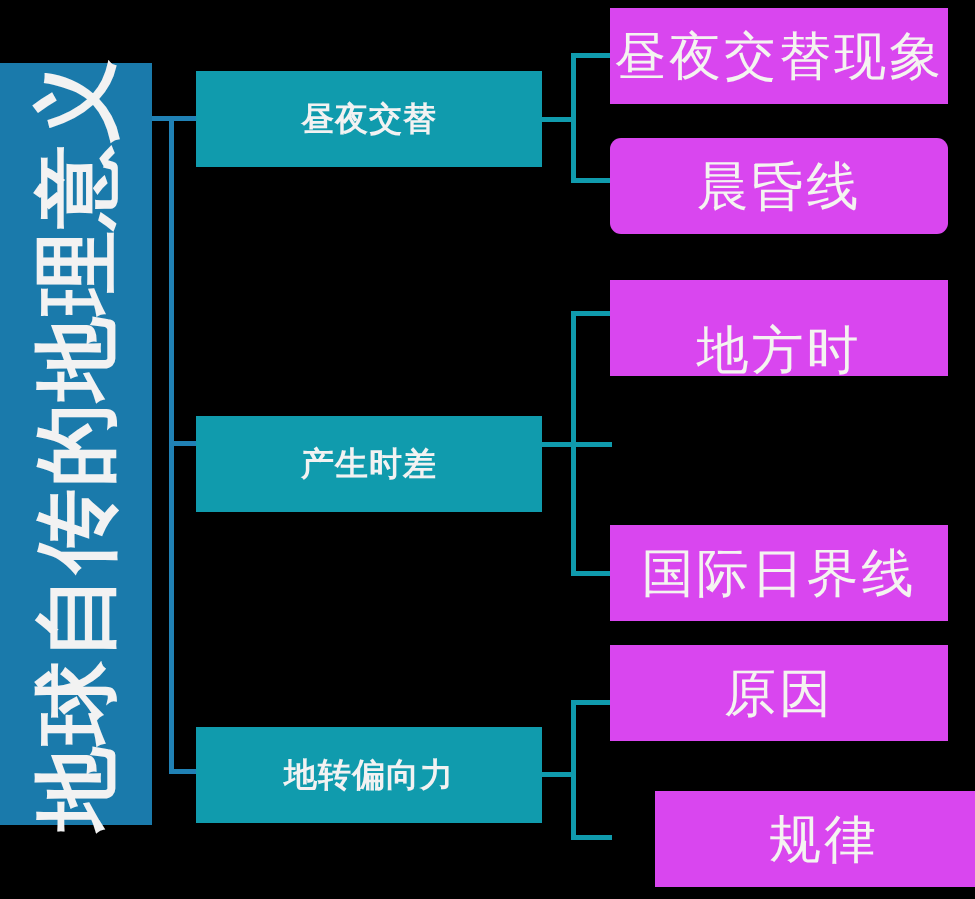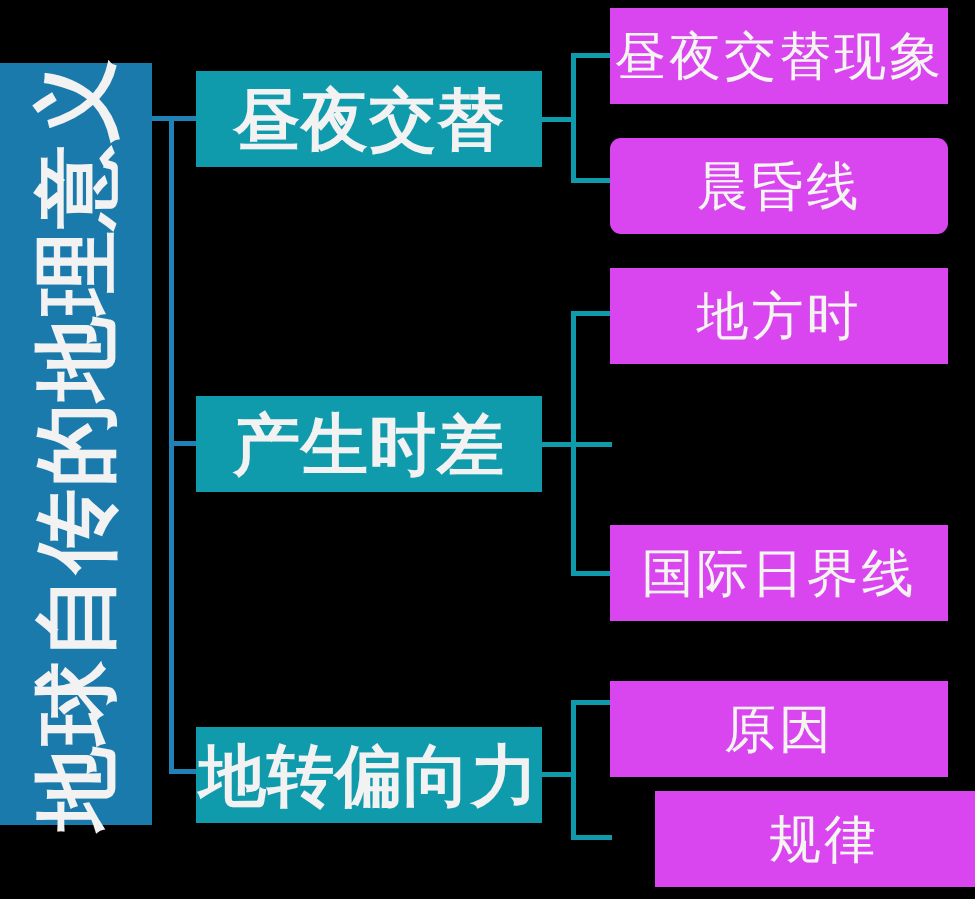--- a/index.html
+++ b/index.html
@@ -48,29 +48,29 @@
     left: 196px;
     width: 346px;
     height: 96px;
     background: #109bad;
     display: flex;
     align-items: center;
     justify-content: center;
   }
   .mid-box-label {
     color: #f2f2f2;
-    font-size: 67px;
+    font-size: 33px;
     font-weight: bold;
     letter-spacing: 1px;
     line-height: 1;
     white-space: nowrap;
-    font-family: Liberation Sans, sans-serif;
+    font-family: Liberation Serif, serif;
   }
   #mid-box-0 { top: 71px; }
-  #mid-box-1 { top: 396px; align-items: center; }
+  #mid-box-1 { top: 416px; align-items: center; }
   #mid-box-2 { top: 727px; }
 
   
   .leaf-box {
     position: absolute;
     left: 610px;
     width: 338px;
     height: 96px;
     background: #d946ef;
     display: flex;
@@ -81,24 +81,24 @@
     color: #f4f4f0;
     font-size: 52px;
     font-weight: normal;
     letter-spacing: 3px;
     line-height: 1;
     white-space: nowrap;
     font-family: "DejaVu Serif", "Liberation Serif", serif;
   }
   #leaf-box-0 { top: 8px; }
   #leaf-box-1 { top: 138px; border-radius: 11px; }
-  #leaf-box-2 { top: 268px; }
+  #leaf-box-2 { top: 280px; align-items: flex-end; }
   #leaf-box-3 { top: 399px; }
   #leaf-box-4 { top: 525px; }
-  #leaf-box-5 { top: 681px; align-items: center; }
+  #leaf-box-5 { top: 645px; align-items: center; }
   #leaf-box-6 { top: 791px; margin-left: 45px; }
 
   
   .conn-h {
     position: absolute;
     height: 5px;
   }
   .conn-v {
     position: absolute;
     width: 5px;

